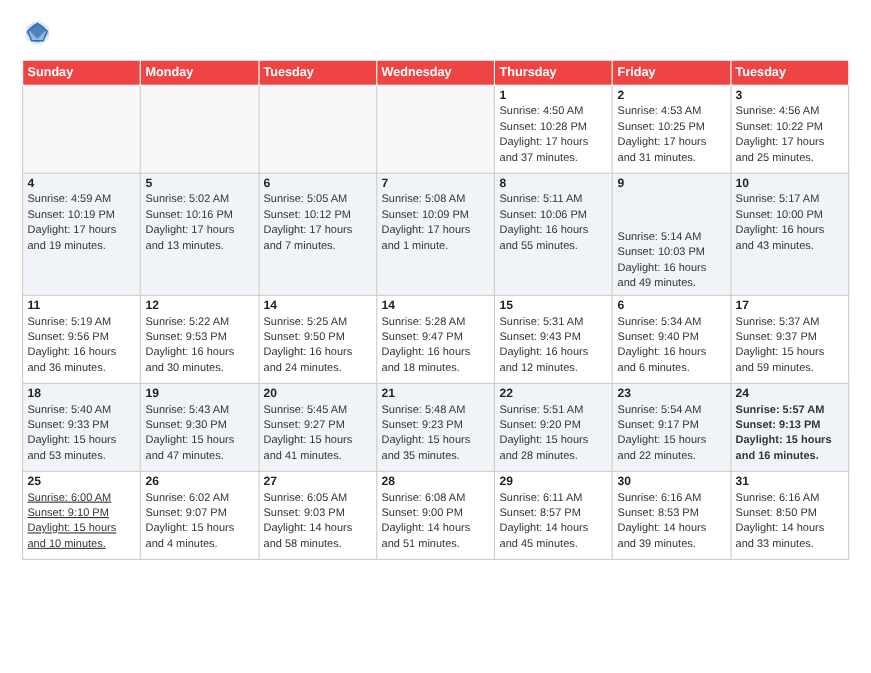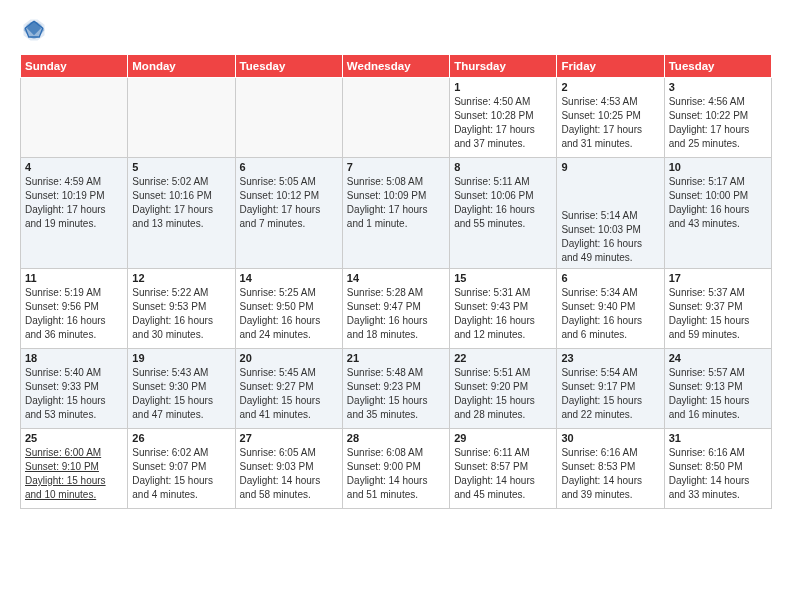--- a/index.html
+++ b/index.html
@@ -296,21 +296,21 @@
           </td>
           <td>
             <span class="day-num">23</span>
             <div class="day-info" style="white-space: pre-line;">Sunrise: 5:54 AM
 Sunset: 9:17 PM
 Daylight: 15 hours
 and 22 minutes.</div>
           </td>
           <td>
             <span class="day-num">24</span>
-            <div class="day-info" style="white-space: pre-line;">Sunrise: 5:57 AM
+            <div class="day-info" style="white-space: pre-line; font-weight: bold;">Sunrise: 5:57 AM
 Sunset: 9:13 PM
 Daylight: 15 hours
 and 16 minutes.</div>
           </td>
         </tr>
         <tr>
           <td>
             <span class="day-num">25</span>
             <div class="day-info" style="white-space: pre-line; text-decoration: underline;">Sunrise: 6:00 AM
 Sunset: 9:10 PM

